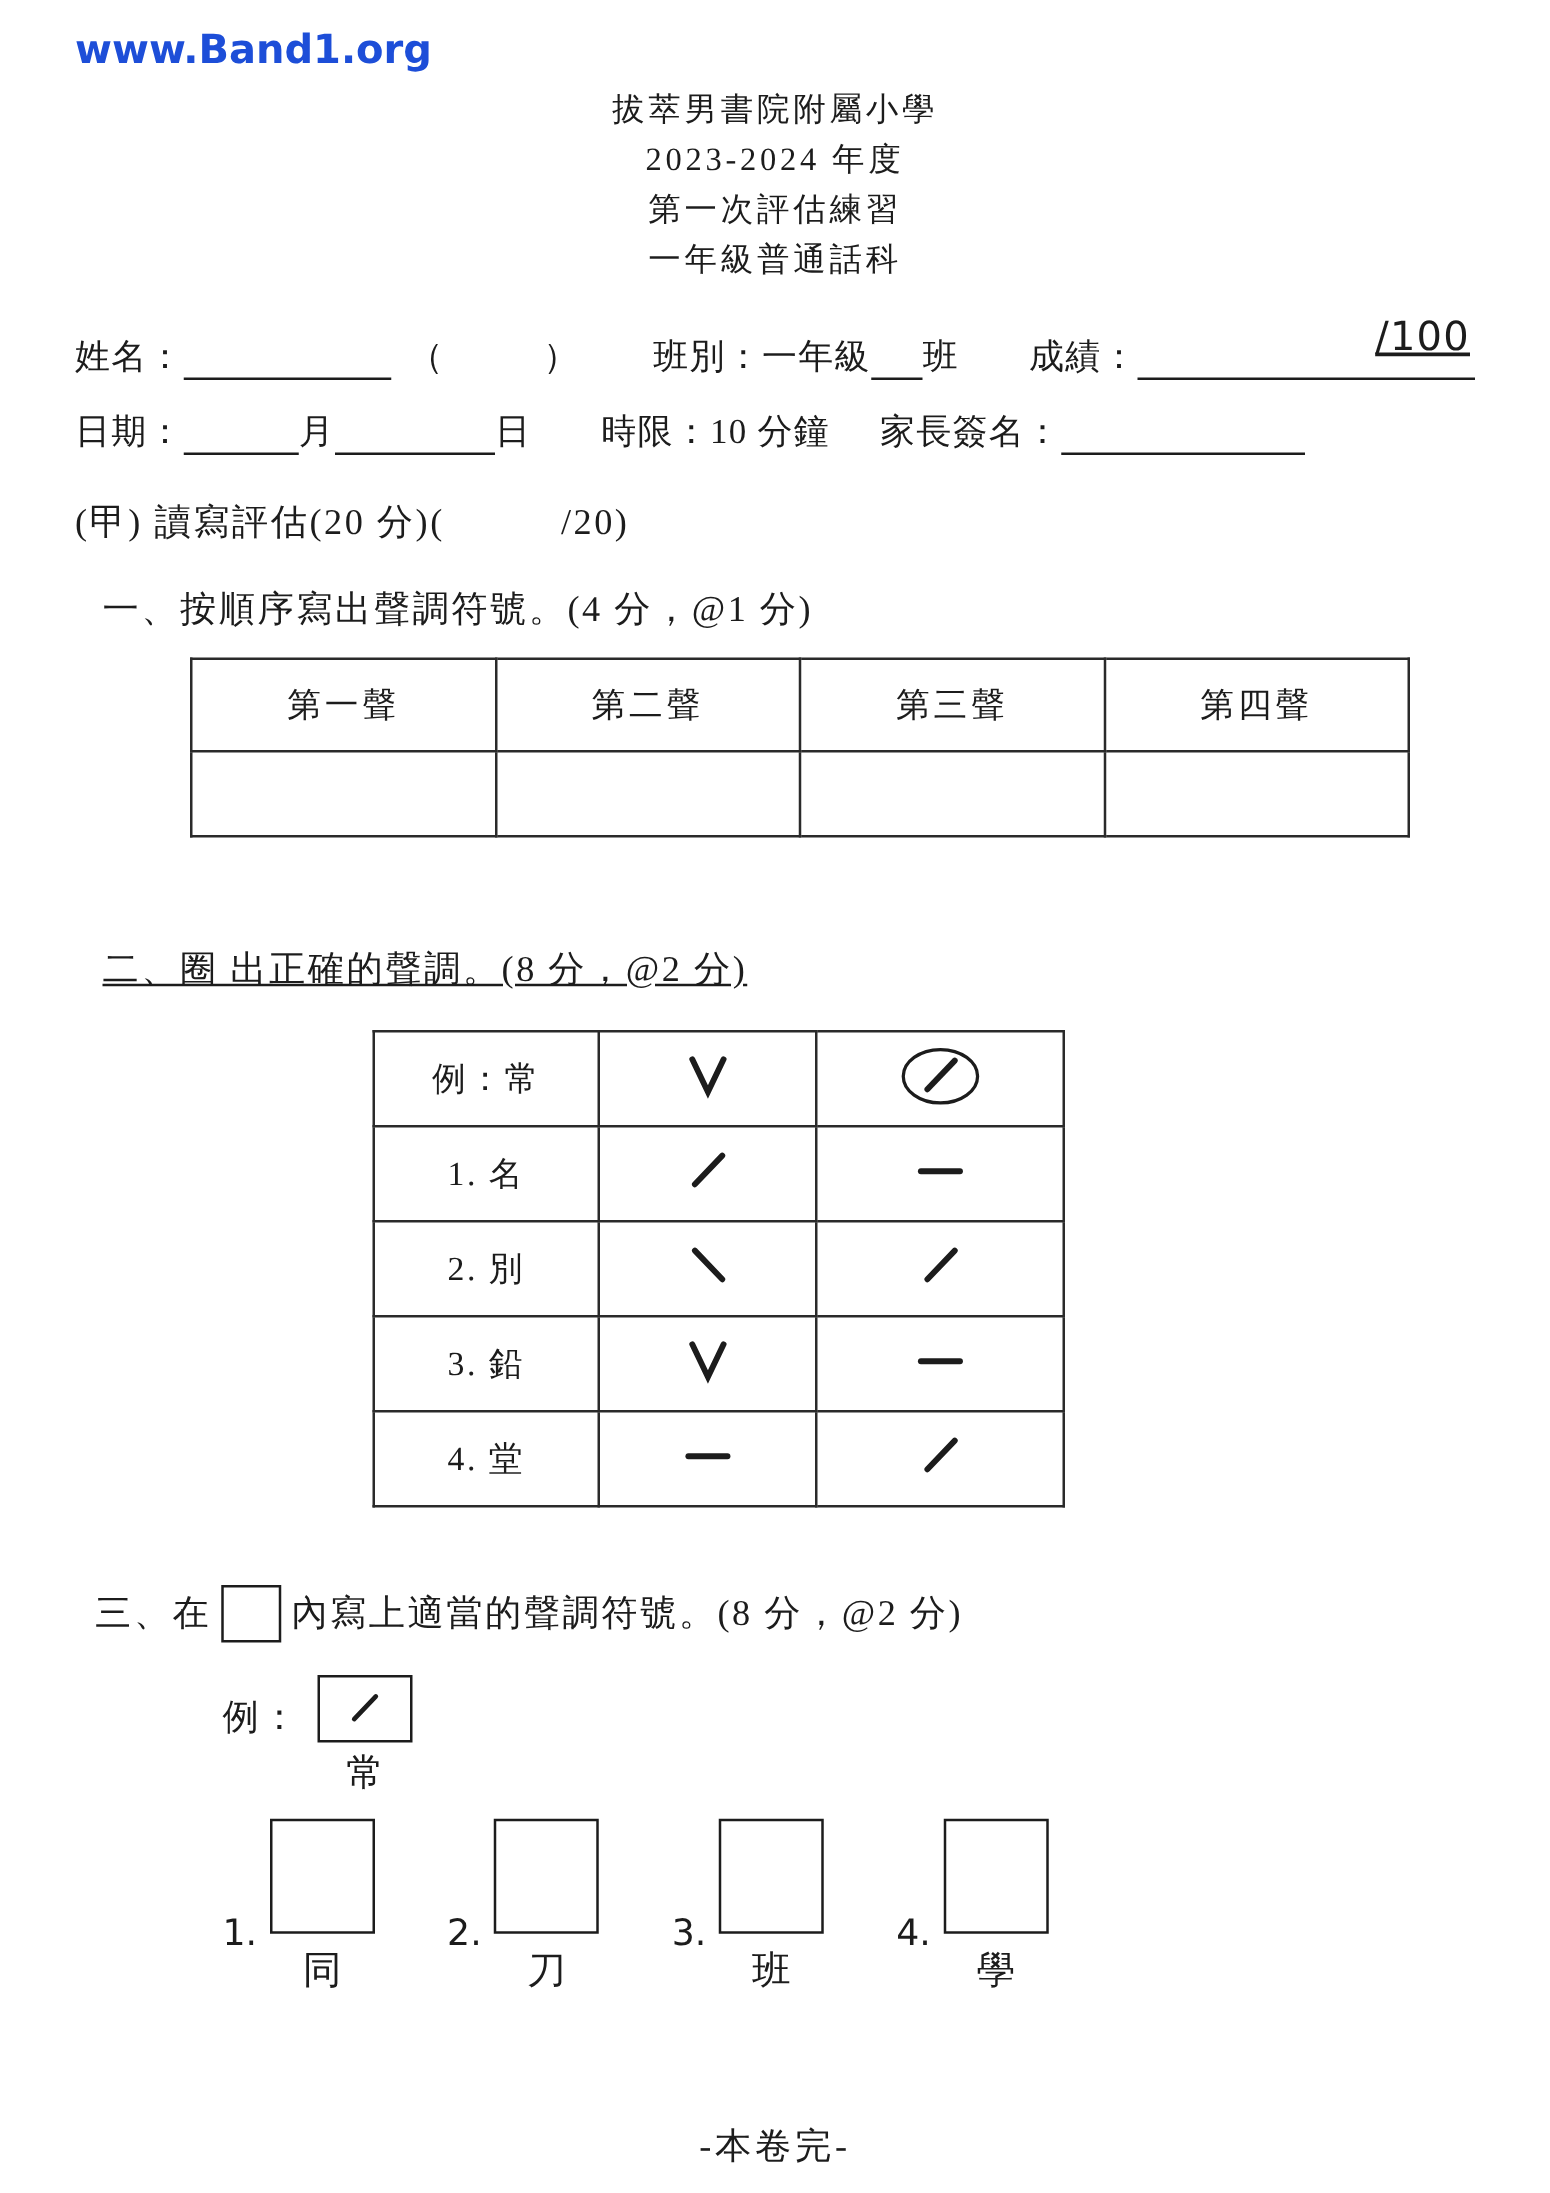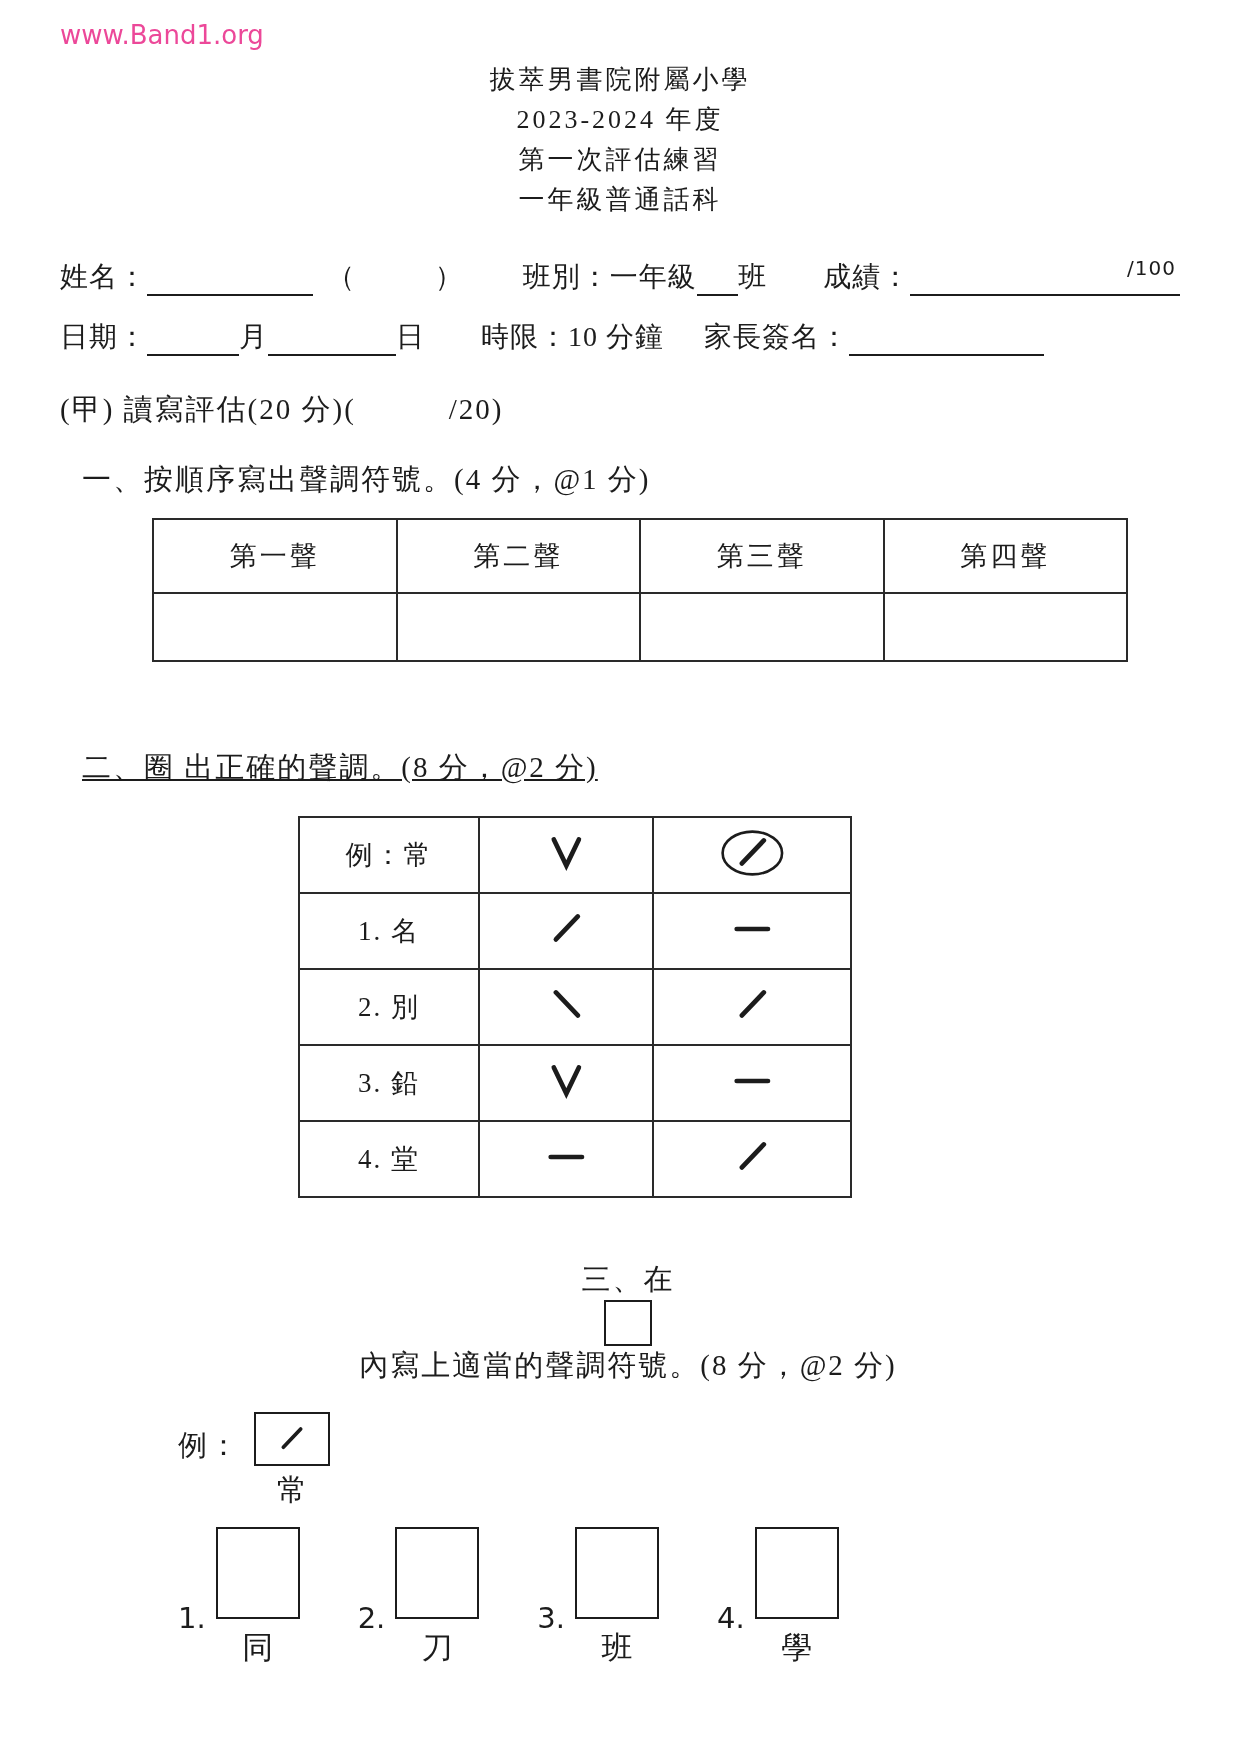--- a/index.html
+++ b/index.html
@@ -9,32 +9,32 @@
     width:1240px; height:1754px;
     margin:0 auto;
     background:#ffffff;
     color:#1c1c1c;
     font-family:"Liberation Serif","DejaVu Serif",serif;
     padding:20px 60px 0 60px;
     overflow:hidden;
   }
   .watermark {
     font-family:"DejaVu Sans","Liberation Sans",sans-serif;
-    font-size:26px; color:#ec4899;
+    font-size:32px; color:#1d4ed8;font-weight:bold;
   }
   .title-block { text-align:center; margin-top:10px; line-height:40px; }
   .title-line { font-size:26px; letter-spacing:3px; }
 
   .info-row { display:flex; align-items:flex-end; margin-top:22px; font-size:28px; letter-spacing:1px; white-space:nowrap; }
   .blank { display:inline-block; border-bottom:2px solid #1c1c1c; height:34px; vertical-align:bottom; }
   .blank-name { width:175px; margin-right:14px; }
   .paren { letter-spacing:26px; margin-right:34px; }
   .blank-class { width:44px; }
   .score-wrap { position:relative; display:inline-block; width:285px; height:54px; border-bottom:2px solid #1c1c1c; }
-  .score-total { position:absolute; right:4px; bottom:14px; font-size:20px; font-family:"DejaVu Sans","Liberation Sans",sans-serif; }
+  .score-total { position:absolute; right:4px; bottom:14px; font-size:32px; font-family:"DejaVu Sans","Liberation Sans",sans-serif;text-decoration:underline; }
   .blank-month { width:92px; }
   .blank-day { width:128px; }
   .blank-sign { width:195px; }
   .gap-lg { margin-left:56px; }
   .gap-md { margin-left:40px; }
 
   .section-title { margin-top:34px; font-size:29px; letter-spacing:2px; }
   .q-title { margin-top:30px; margin-left:22px; font-size:29px; letter-spacing:2px; display:flex; align-items:center; }
 
   table { border-collapse:collapse; }
@@ -215,21 +215,21 @@
               <svg viewBox="0 0 62 46" xmlns="http://www.w3.org/2000/svg">
                 <g stroke="#1c1c1c" stroke-width="4.5" stroke-linecap="round" fill="none">
                   <line x1="21" y1="33" x2="42" y2="11"></line>
                 </g>
               </svg>
             </span></td>
     </tr>
   </tbody>
     </table>
 
-  <div class="q-title" style="margin-top:62px; margin-left:16px;flex-direction:column;">
+  <div class="q-title" style="margin-top:62px; margin-left:16px;">
     <span>三、在</span>
     <span class="inline-box"></span>
     <span>內寫上適當的聲調符號。(8 分，@2 分)</span>
   </div>
 
   <div class="q3-example">
     <span class="ex-label">例：</span>
     <span class="ex-col">
       <span class="ex-box">
           <span class="tone-wrap">

